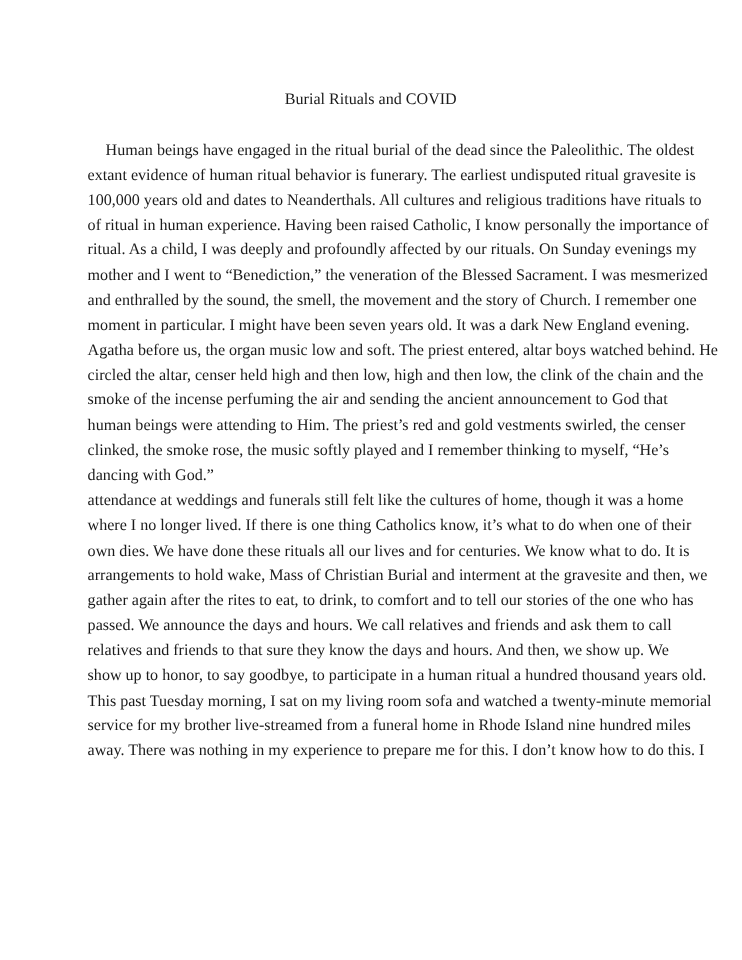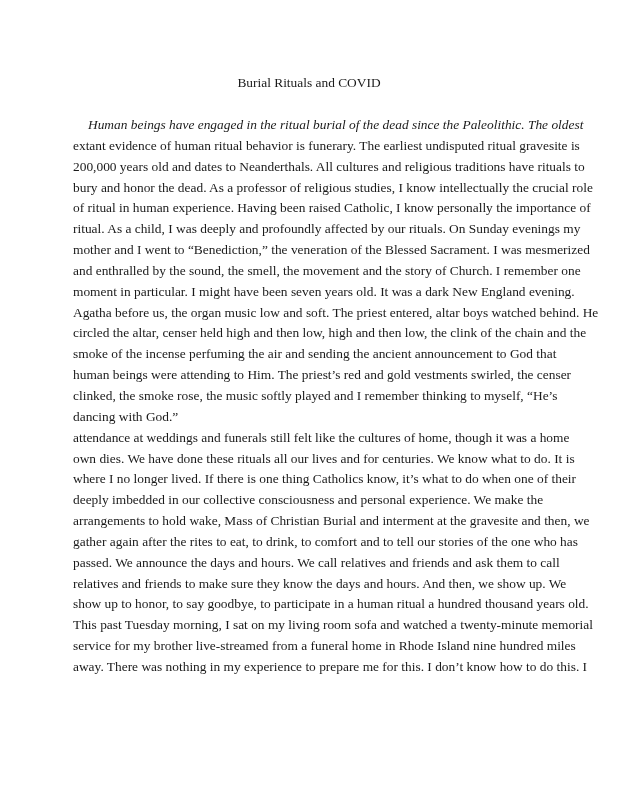--- a/index.html
+++ b/index.html
@@ -16,53 +16,51 @@
     text-align: center; font-size: 13.4px; line-height: 18px;
     white-space: nowrap;
   }
   .body {
     position: absolute; left: 73px; top: 115px; width: 480px;
   }
   .line {
     display: block; font-size: 13.4px; line-height: 20.85px;
     height: 20.85px; white-space: nowrap;
   }
-  .line.indent { padding-left: 15px; font-style: italic; }
+  .line.indent { padding-left: 15px; }
 </style>
 </head>
 <body>
 
 <div class="page">
   <div class="title">Burial Rituals and COVID</div>
   <div class="body">
     <div id="p0">
         <span class="line indent">Human beings have engaged in the ritual burial of the dead since the Paleolithic. The oldest</span>
         <span class="line">extant evidence of human ritual behavior is funerary. The earliest undisputed ritual gravesite is</span>
-        <span class="line">200,000 years old and dates to Neanderthals. All cultures and religious traditions have rituals to</span>
-        <span class="line">bury and honor the dead. As a professor of religious studies, I know intellectually the crucial role</span>
+        <span class="line">100,000 years old and dates to Neanderthals. All cultures and religious traditions have rituals to</span>
         <span class="line">of ritual in human experience. Having been raised Catholic, I know personally the importance of</span>
         <span class="line">ritual. As a child, I was deeply and profoundly affected by our rituals. On Sunday evenings my</span>
         <span class="line">mother and I went to “Benediction,” the veneration of the Blessed Sacrament. I was mesmerized</span>
         <span class="line">and enthralled by the sound, the smell, the movement and the story of Church. I remember one</span>
         <span class="line">moment in particular. I might have been seven years old. It was a dark New England evening.</span>
         <span class="line">Agatha before us, the organ music low and soft. The priest entered, altar boys watched behind. He</span>
         <span class="line">circled the altar, censer held high and then low, high and then low, the clink of the chain and the</span>
         <span class="line">smoke of the incense perfuming the air and sending the ancient announcement to God that</span>
         <span class="line">human beings were attending to Him. The priest’s red and gold vestments swirled, the censer</span>
         <span class="line">clinked, the smoke rose, the music softly played and I remember thinking to myself, “He’s</span>
         <span class="line">dancing with God.”</span>
       </div>
     <div id="p1">
         <span class="line">attendance at weddings and funerals still felt like the cultures of home, though it was a home</span>
+        <span class="line">where I no longer lived. If there is one thing Catholics know, it’s what to do when one of their</span>
         <span class="line">own dies. We have done these rituals all our lives and for centuries. We know what to do. It is</span>
-        <span class="line">where I no longer lived. If there is one thing Catholics know, it’s what to do when one of their</span>
-        <span class="line">deeply imbedded in our collective consciousness and personal experience. We make the</span>
         <span class="line">arrangements to hold wake, Mass of Christian Burial and interment at the gravesite and then, we</span>
         <span class="line">gather again after the rites to eat, to drink, to comfort and to tell our stories of the one who has</span>
         <span class="line">passed. We announce the days and hours. We call relatives and friends and ask them to call</span>
-        <span class="line">relatives and friends to make sure they know the days and hours. And then, we show up. We</span>
+        <span class="line">relatives and friends to that sure they know the days and hours. And then, we show up. We</span>
         <span class="line">show up to honor, to say goodbye, to participate in a human ritual a hundred thousand years old.</span>
         <span class="line">This past Tuesday morning, I sat on my living room sofa and watched a twenty-minute memorial</span>
         <span class="line">service for my brother live-streamed from a funeral home in Rhode Island nine hundred miles</span>
         <span class="line">away. There was nothing in my experience to prepare me for this. I don’t know how to do this. I</span>
       </div>
   </div>
 </div>
 
 </body></html>

